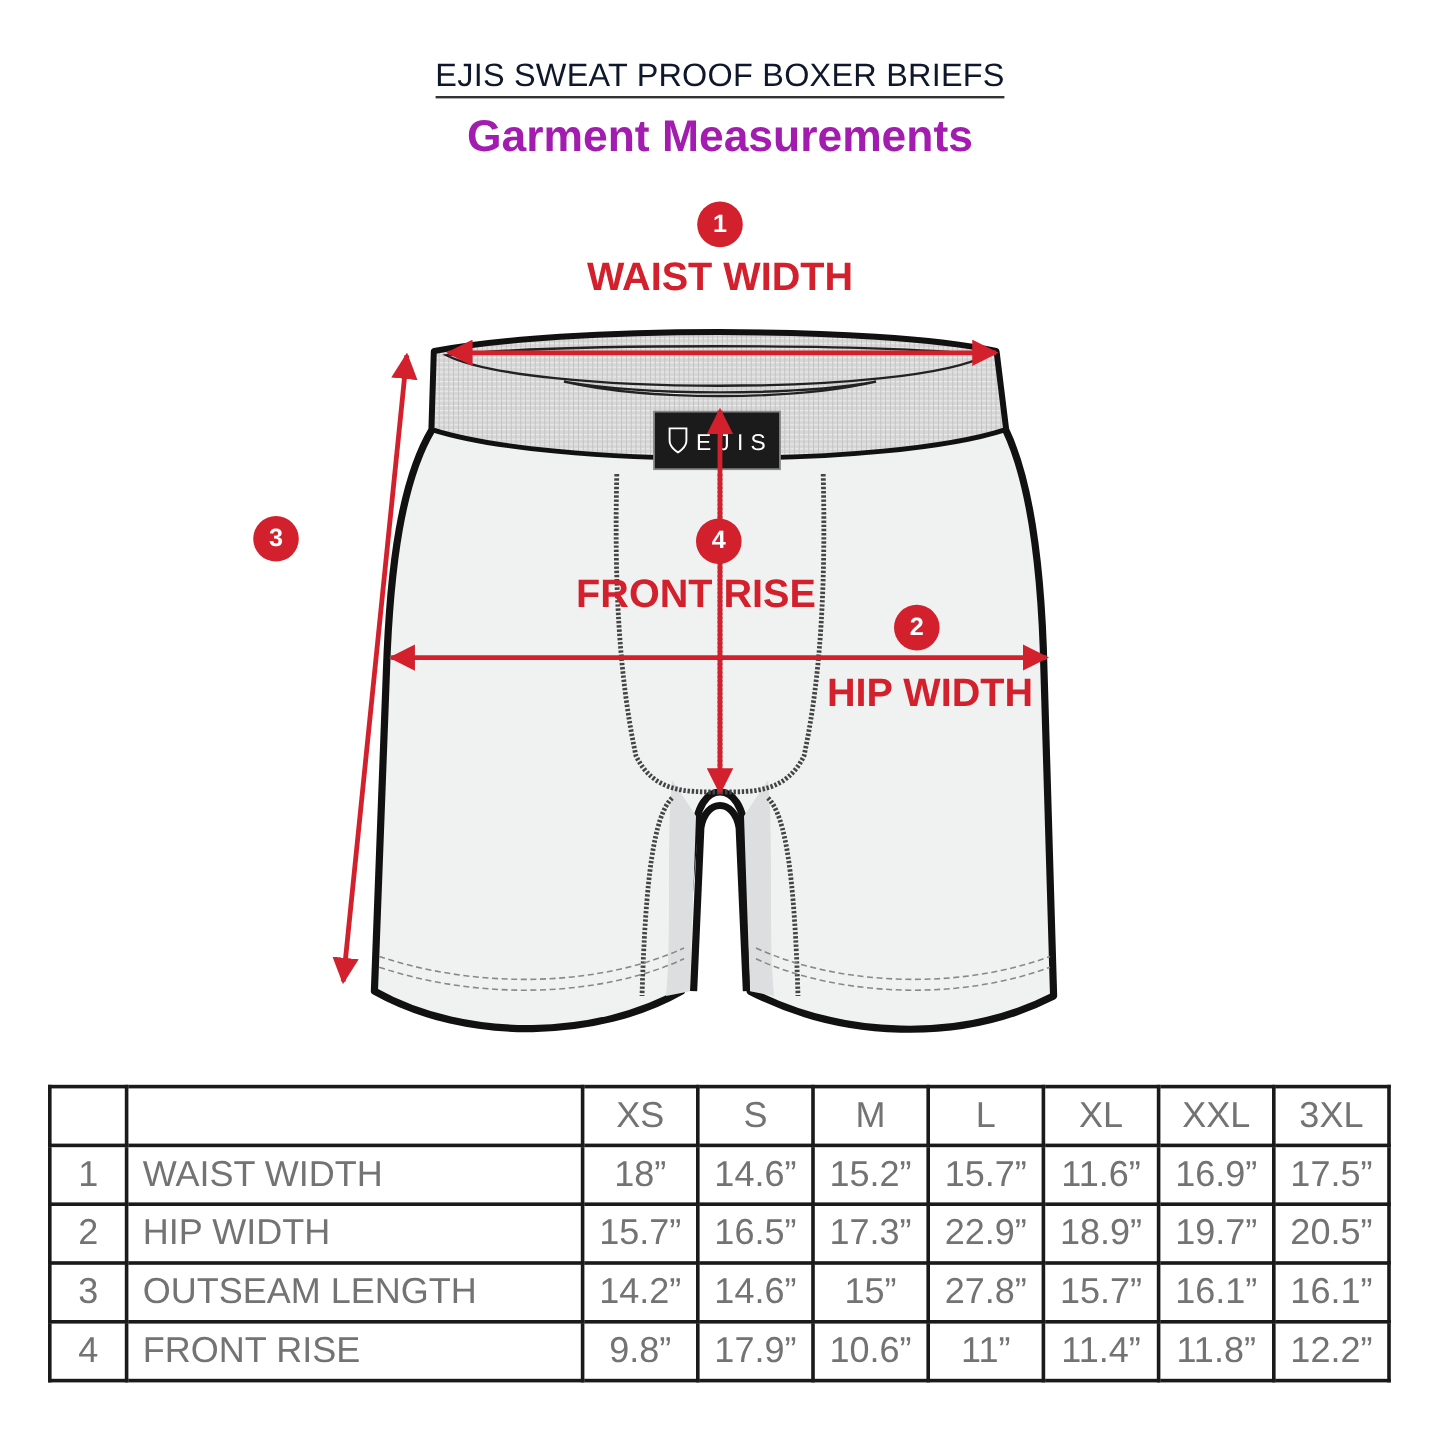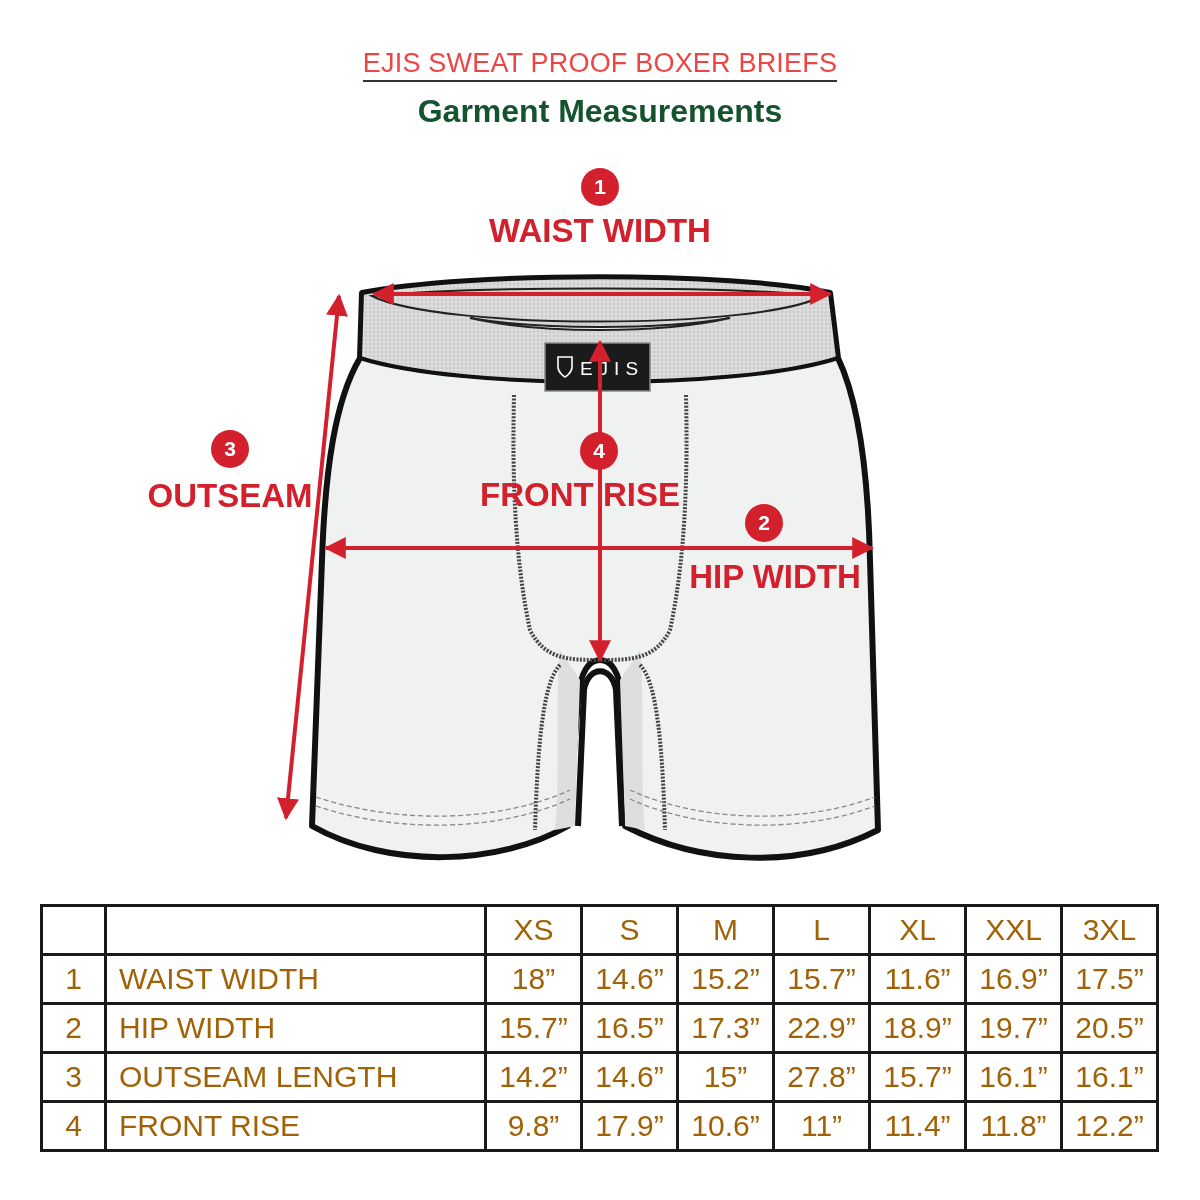--- a/index.html
+++ b/index.html
@@ -1,44 +1,44 @@
 <!DOCTYPE html>
 <html><head>
 <meta charset="utf-8">
 <style>
   * { box-sizing: border-box; margin: 0; padding: 0; }
   html, body { width: 1200px; height: 1200px; background: #ffffff; overflow: hidden; }
   body { position: relative; font-family: "Liberation Sans", "DejaVu Sans", sans-serif; color: #111; }
 
   .subtitle {
     position: absolute; left: 0; top: 48px; width: 1200px; text-align: center;
-    font-size: 27px; letter-spacing: 0.2px; color: #ef4444;
+    font-size: 27px; letter-spacing: 0.2px; color: #0f172a;
   }
   .subtitle span { border-bottom: 2px solid #333; padding-bottom: 2px; }
   .title {
     position: absolute; left: 0; top: 93px; width: 1200px; text-align: center;
-    font-size: 32px; font-weight: bold; color: #14532d;
+    font-size: 37px; font-weight: bold; color: #a21caf;
   }
 
   svg.garment { position: absolute; left: 0; top: 0; width: 1200px; height: 900px; }
 
   .lbl {
     position: absolute; color: #d3202d; font-weight: bold; font-size: 33px;
     line-height: 38px; text-align: center; white-space: nowrap;
   }
   .badge {
     position: absolute; width: 38px; height: 38px; border-radius: 50%;
     background: #d3202d; color: #fff; font-weight: bold; font-size: 21px;
     line-height: 38px; text-align: center;
   }
 
   table.sizes {
     position: absolute; left: 40px; top: 904px; width: 1116px; height: 244px;
     border-collapse: collapse; table-layout: fixed;
-    font-size: 30px; color: #a16207;
+    font-size: 30px; color: #737373;
   }
   table.sizes td, table.sizes th {
     border: 3px solid #1a1a1a; font-weight: normal; text-align: center;
     height: 49px; padding: 0; vertical-align: middle;
   }
   table.sizes td.mlabel { text-align: left; padding-left: 12px; }
   col.c-num { width: 64px; }
   col.c-label { width: 380px; }
   col.c-size { width: 96px; }
 </style>
@@ -106,21 +106,20 @@
   <line x1="326" y1="548" x2="872" y2="548" stroke="#d3202d" stroke-width="4" marker-start="url(#ahBig)" marker-end="url(#ahBig)"></line>
   <line x1="600" y1="342" x2="600" y2="660" stroke="#d3202d" stroke-width="4" marker-start="url(#ahBig)" marker-end="url(#ahBig)"></line>
   <line x1="339" y1="296" x2="286" y2="818" stroke="#d3202d" stroke-width="4" marker-start="url(#ahBig)" marker-end="url(#ahBig)"></line>
 </svg>
 
 <div class="badge" style="left:581px; top:168px;">1</div>
 <div class="lbl" style="left:440px; top:212px; width:320px;">WAIST WIDTH</div>
 
 <div class="badge" style="left:211px; top:430px;">3</div>
 <div class="lbl" style="left:130px; top:477px; width:200px;">
-  <div>OUTSEAM</div>
 </div>
 
 <div class="badge" style="left:580px; top:432px;">4</div>
 <div class="lbl" style="left:470px; top:476px; width:220px;">FRONT RISE</div>
 
 <div class="badge" style="left:745px; top:504px;">2</div>
 <div class="lbl" style="left:670px; top:558px; width:210px;">HIP WIDTH</div>
 
 <table class="sizes">
   <colgroup>

